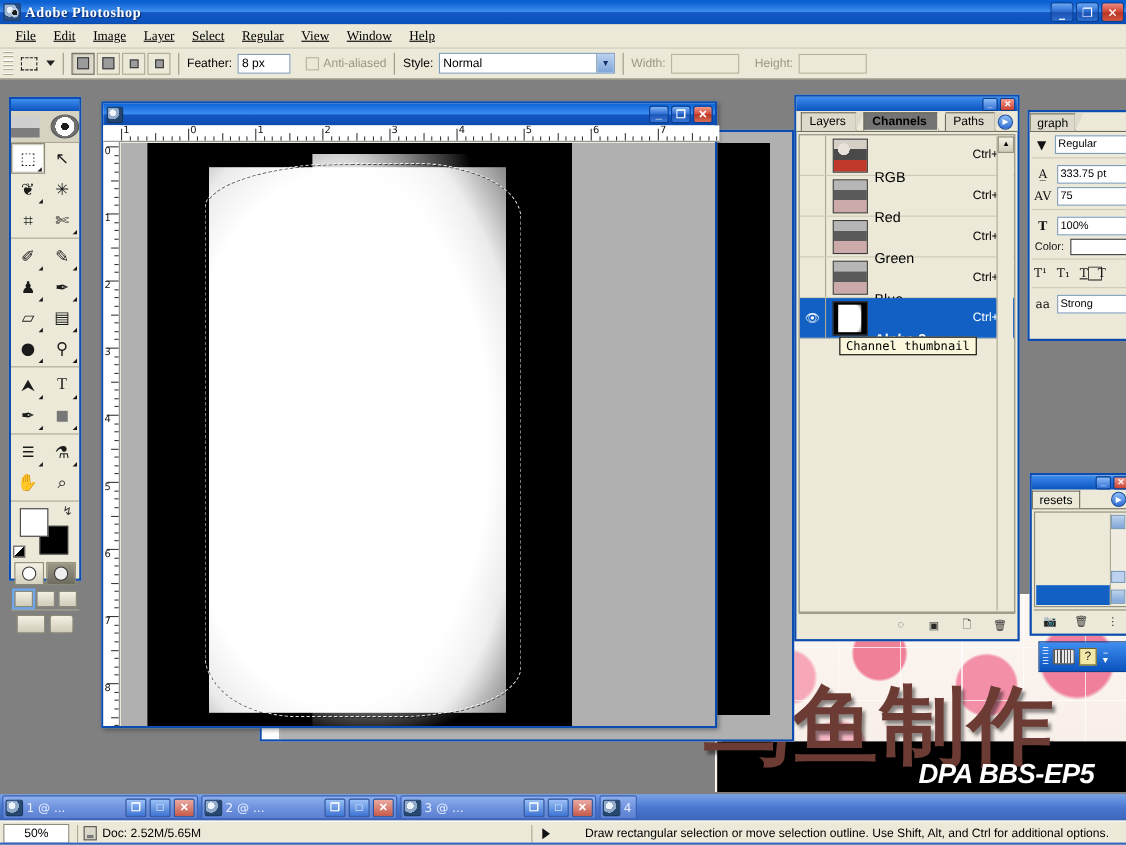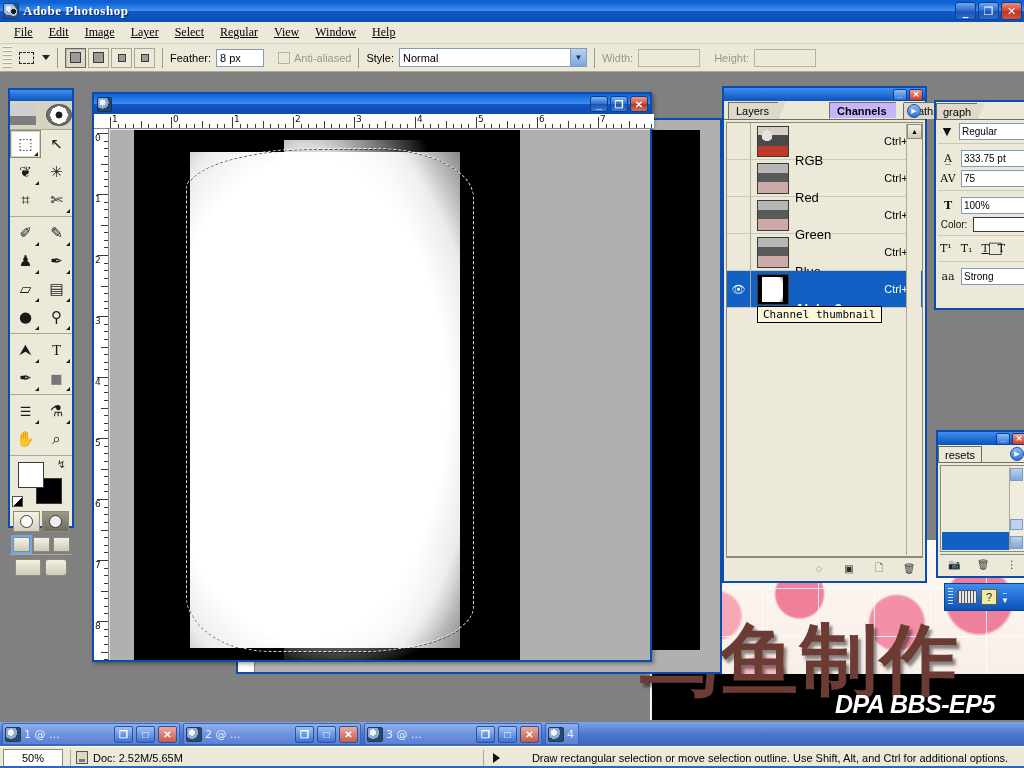--- a/index.html
+++ b/index.html
@@ -224,21 +224,21 @@
   .ctbtn{ width:14px;height:12px;border-radius:2px;border:1px solid #0a3f8f;
      display:flex;align-items:center;justify-content:center;color:#fff;font-size:8px;font-weight:bold;line-height:1;}
   .ctbtn.b{ background:linear-gradient(to bottom,#8dbcf6,#2f6fd4); }
   .ctbtn.x{ background:linear-gradient(to bottom,#f49a8d,#c9402e); }
   .tabrow{ height:19px; display:flex; align-items:flex-end; padding-left:4px;
      background:#ece9d8; border-bottom:1px solid #6f6d5c; position:relative;}
   .ctab{ height:17px; padding:0 9px 0 7px; font-size:11px; display:flex;align-items:center;
      background:#dedacb; border:1px solid #6f6d5c; border-bottom:none; margin-right:6px; position:relative;}
   .ctab::after{ content:""; position:absolute; right:-8px; top:-1px;width:0;height:0;
      border-left:8px solid #dedacb; border-bottom:18px solid transparent; }
-  .ctab.active{ background:#c4b5fd; font-weight:bold; z-index:2; border-bottom:1px solid #ece9d8;margin-left:44px;}
+  .ctab.active{ background:#737373; font-weight:bold; z-index:2; border-bottom:1px solid #ece9d8;}
   .ctab.active::after{ border-left-color:#ece9d8; }
   .cmenu{ position:absolute; right:4px; bottom:1px; width:14px;height:14px;border-radius:50%;
      background:linear-gradient(to bottom,#8dbcf6,#2f6fd4); border:1px solid #1d4f9e;
      display:flex;align-items:center;justify-content:center;color:#fff;font-size:7px;}
   .chlist{ position:absolute; left:2px; right:2px; top:34px; bottom:24px;
      background:#ece9d8; border:1px solid #8d8a78; overflow:hidden; }
   .chrow{ height:37px; display:flex; align-items:center; border-bottom:1px solid #cdc9b7;
      position:relative; }
   .chrow.sel{ background:#1260c4; color:#fff; }
   .chrow .eyecell{ width:24px; height:100%; border-right:1px solid #aba893;
@@ -250,21 +250,21 @@
      background:radial-gradient(ellipse 100% 100% at 40% 50%, #fff 0 60%, rgba(255,255,255,0) 95%); }
   .chthumb.rgb{ background:
       radial-gradient(circle at 30% 30%, #e8e2da 0 18%, rgba(0,0,0,0) 19%),
       linear-gradient(to bottom,#d6cfc6 0 28%,#4a4a4a 29% 64%,#c0392b 65% 100%); }
   .chname{ flex:1; font-size:13px;margin-top:38px; }
   .chkey{ font-size:11px; padding-right:8px; }
   .chscroll{ position:absolute; right:1px; top:1px; bottom:1px; width:15px;
      background:#ece9d8; border-left:1px solid #aba893; }
   .chscroll .ar{ width:15px;height:15px;background:linear-gradient(to bottom,#f4f1e4,#cfcbb9);
      border:1px solid #8d8a78; display:flex;align-items:center;justify-content:center;font-size:7px;}
-  .tooltip{ position:absolute; left:33px; top:218px;
+  .tooltip{ position:absolute; left:39px; top:218px;
      background:#fbf7dd; border:1px solid #000; font-size:11px;
      font-family:"DejaVu Sans Mono", monospace; padding:1px 5px; color:#000; z-index:9; white-space:nowrap;}
   .chfoot{ position:absolute; left:2px; right:2px; bottom:2px; height:22px;
      border-top:1px solid #8d8a78; display:flex; align-items:center; justify-content:flex-end;
      gap:14px; padding-right:6px; }
   .cfbtn{ width:16px;height:14px; display:flex;align-items:center;justify-content:center;
      font-size:10px; color:#2a2a2a;}
 
   
   #charpal{
@@ -455,21 +455,21 @@
   <div class="obsep"></div>
 
   <span class="lbl">Feather:</span>
   <div class="tbox" style="width:48px;margin-left:5px;">8 px</div>
 
   <div class="chk" style="margin-left:14px;"></div>
   <span class="lbl dim">Anti-aliased</span>
 
   <div class="obsep"></div>
   <span class="lbl">Style:</span>
-  <div class="combo" style="width:188px;margin-left:5px;">
+  <div class="combo" style="width:160px;margin-left:5px;">
     <span>Normal</span>
     <span class="arw">▼</span>
   </div>
 
   <div class="obsep"></div>
   <span class="lbl dim">Width:</span>
   <div class="tbox dis" style="width:62px;margin-left:5px;"></div>
   <span class="lbl dim" style="margin-left:14px;">Height:</span>
   <div class="tbox dis" style="width:62px;margin-left:5px;"></div>
 

